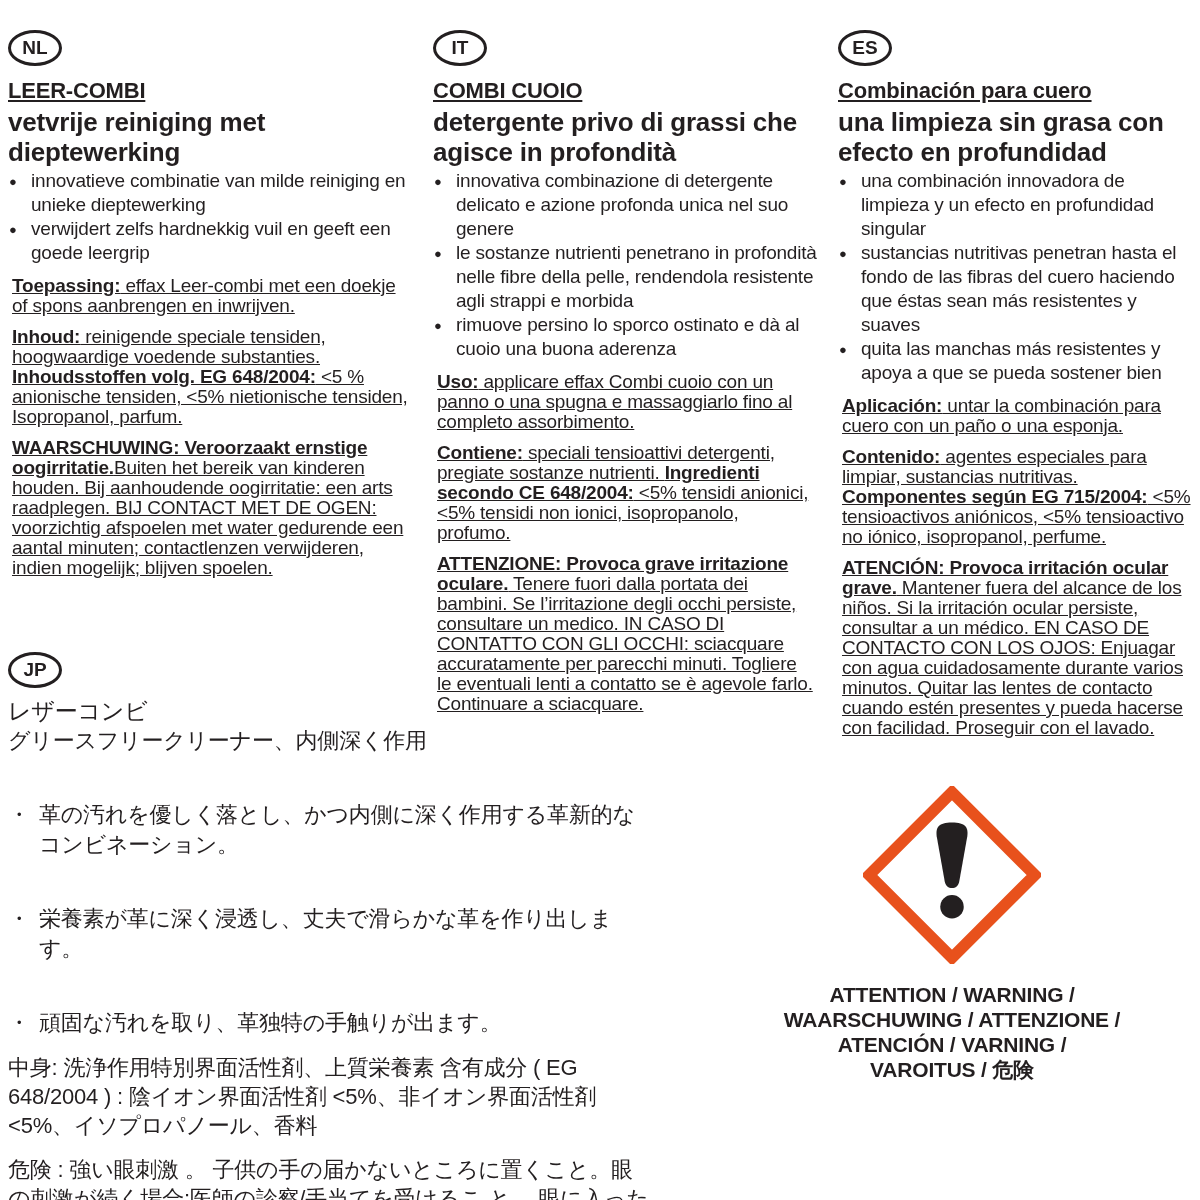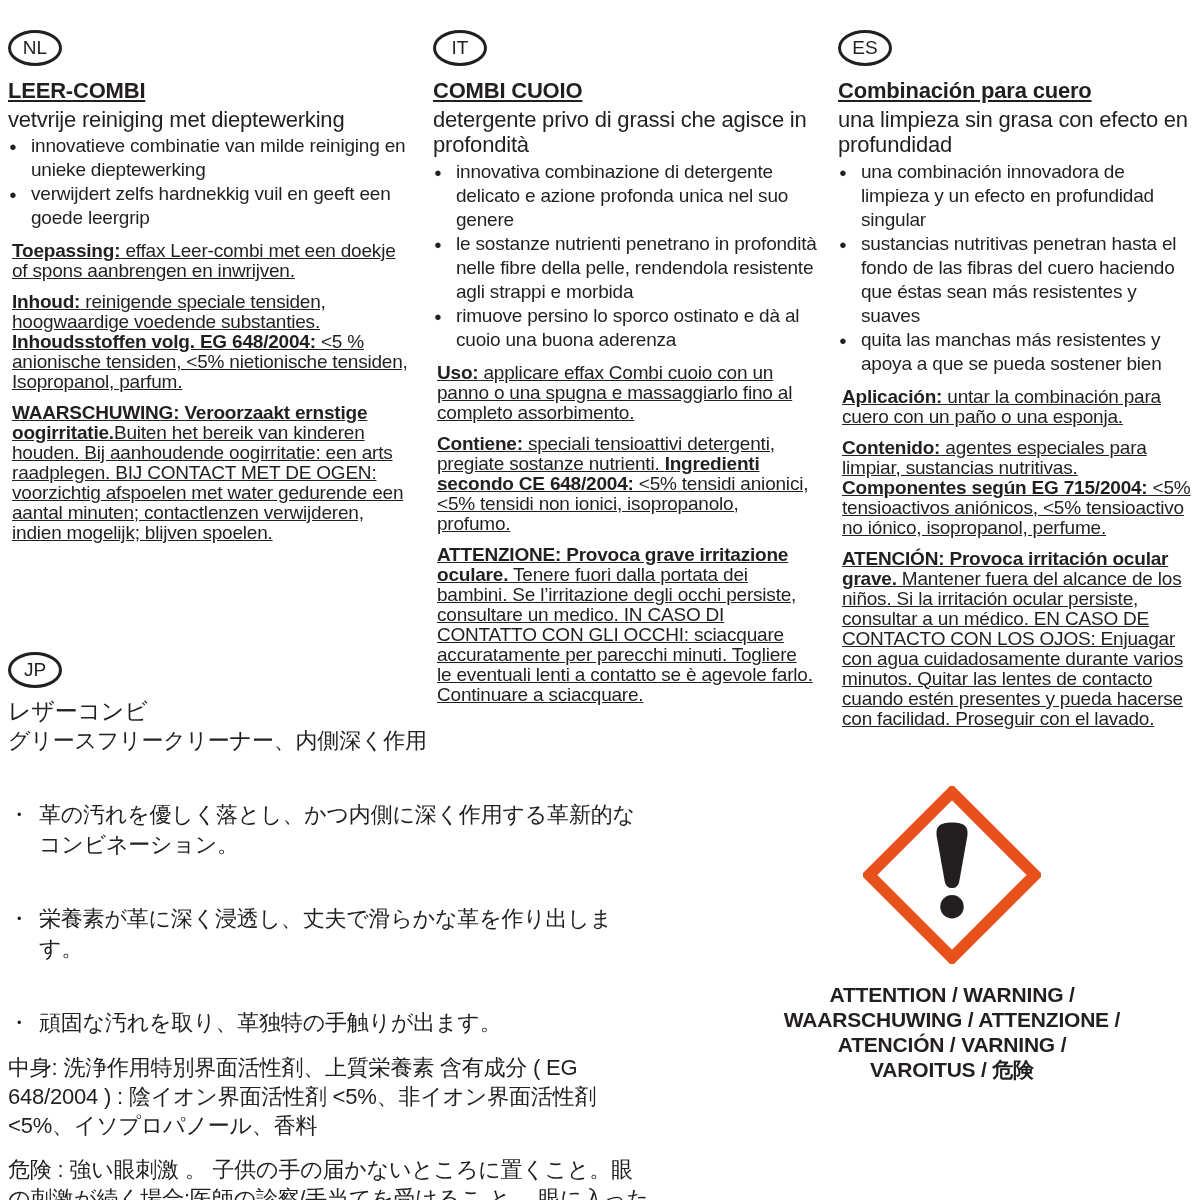--- a/index.html
+++ b/index.html
@@ -17,24 +17,24 @@
   }
   .col{position:absolute;top:30px;}
   #col-nl{left:8px;width:408px;}
   #col-it{left:433px;width:385px;}
   #col-es{left:838px;width:358px;}
 
   .badge{
     display:inline-flex;align-items:center;justify-content:center;
     min-width:54px;height:36px;padding:0 10px;
     border:3px solid var(--text-color);border-radius:50%;
-    font-weight:normal;font-size:19px;letter-spacing:0;text-align:right;
+    font-weight:bold;font-size:19px;letter-spacing:0;text-align:right;
   }
   .title{font-size:22px;font-weight:bold;line-height:1.12;margin:13px 0 0;text-decoration:underline;}
-  .subtitle{font-size:22px;font-weight:normal;line-height:1.16;margin:3px 0 2px;}
+  .subtitle{font-size:26px;font-weight:bold;line-height:1.16;margin:3px 0 2px;}
 
   ul.bullets{list-style:none;margin:2px 0 0;padding:0;}
   ul.bullets li{
     position:relative;padding-left:23px;font-size:19px;line-height:24px;
   }
   ul.bullets li::before{
     content:"\25CF";position:absolute;left:1px;top:1px;font-size:13px;
   }
   .para{font-size:19px;line-height:20px;margin:11px 4px 0;text-decoration:underline;}
   .para b{font-weight:bold;}

